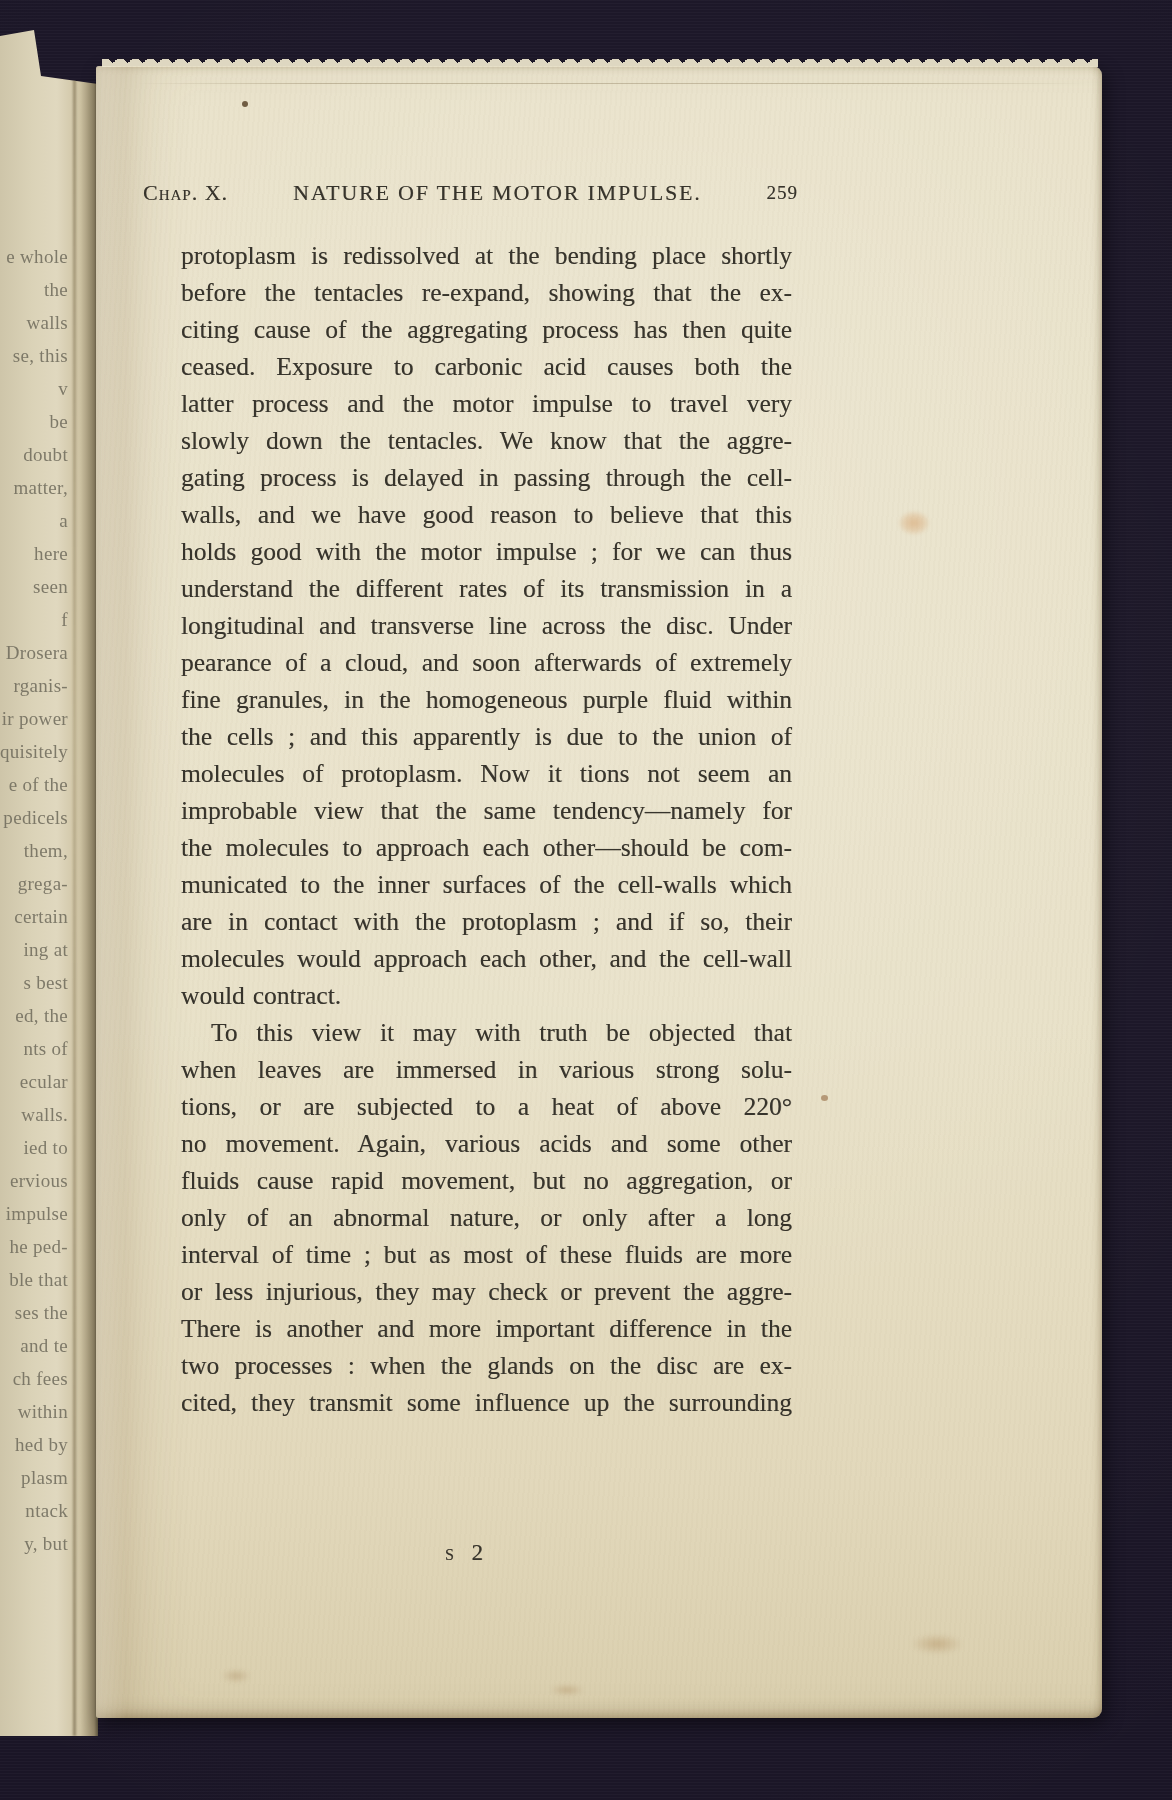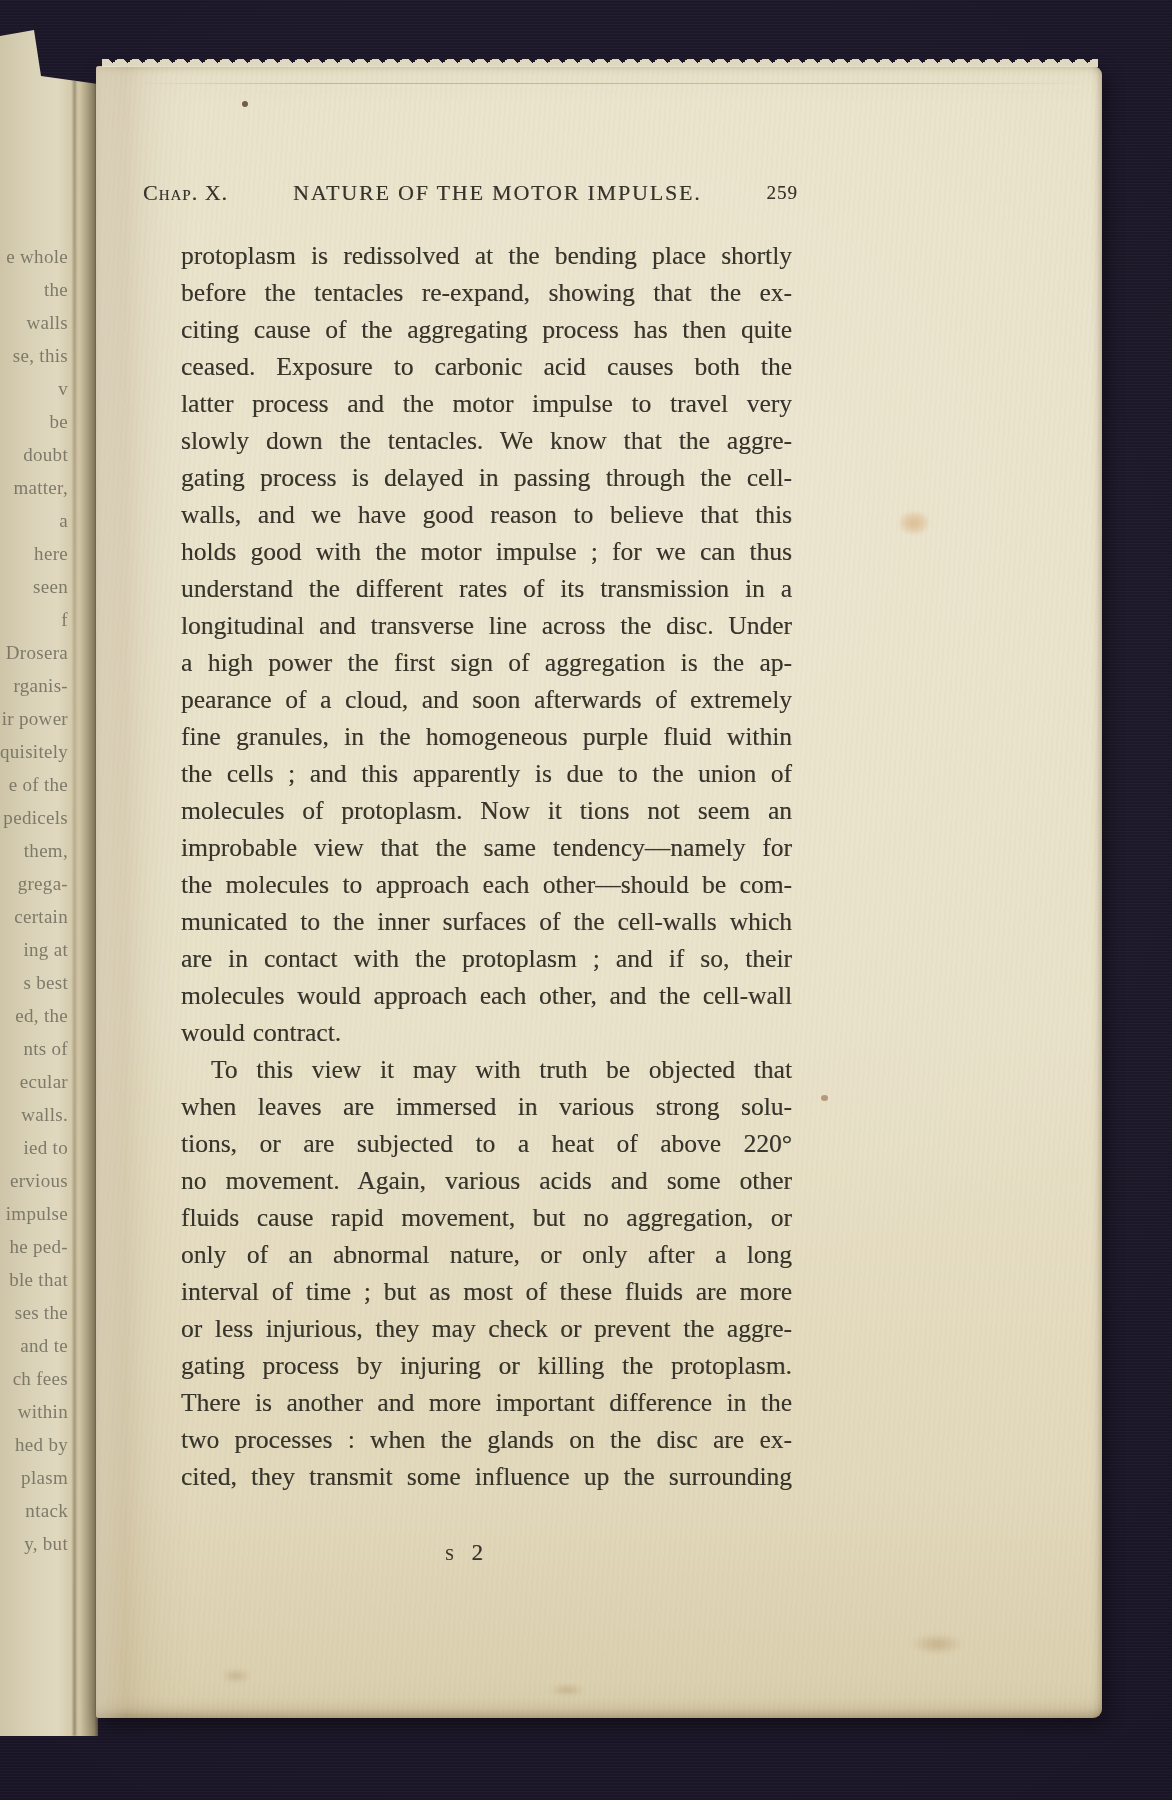--- a/index.html
+++ b/index.html
@@ -184,39 +184,37 @@
       <div class="line">before the tentacles re-expand, showing that the ex-</div>
       <div class="line">citing cause of the aggregating process has then quite</div>
       <div class="line">ceased.  Exposure to carbonic acid causes both the</div>
       <div class="line">latter process and the motor impulse to travel very</div>
       <div class="line">slowly down the tentacles.  We know that the aggre-</div>
       <div class="line">gating process is delayed in passing through the cell-</div>
       <div class="line">walls, and we have good reason to believe that this</div>
       <div class="line">holds good with the motor impulse ; for we can thus</div>
       <div class="line">understand the different rates of its transmission in a</div>
       <div class="line">longitudinal and transverse line across the disc.  Under</div>
-      <div class="line">a high power the first sign of aggregation is the ap-</div>
       <div class="line">pearance of a cloud, and soon afterwards of extremely</div>
       <div class="line">fine granules, in the homogeneous purple fluid within</div>
       <div class="line">the cells ; and this apparently is due to the union of</div>
       <div class="line">molecules of protoplasm.  Now it tions not seem an</div>
       <div class="line">improbable view that the same tendency—namely for</div>
       <div class="line">the molecules to approach each other—should be com-</div>
       <div class="line">municated to the inner surfaces of the cell-walls which</div>
       <div class="line">are in contact with the protoplasm ; and if so, their</div>
       <div class="line">molecules would approach each other, and the cell-wall</div>
       <div class="line para-end">would contract.</div>
       <div class="line indent">To this view it may with truth be objected that</div>
       <div class="line">when leaves are immersed in various strong solu-</div>
       <div class="line">tions, or are subjected to a heat of above 220°</div>
       <div class="line">no movement.  Again, various acids and some other</div>
       <div class="line">fluids cause rapid movement, but no aggregation, or</div>
       <div class="line">only of an abnormal nature, or only after a long</div>
       <div class="line">interval of time ; but as most of these fluids are more</div>
       <div class="line">or less injurious, they may check or prevent the aggre-</div>
-      <div class="line">gating process by injuring or killing the protoplasm.</div>
       <div class="line">There is another and more important difference in the</div>
       <div class="line">two processes : when the glands on the disc are ex-</div>
       <div class="line">cited, they transmit some influence up the surrounding</div>
     </div>
 
   <div class="sig">s 2</div>
 </div>
 
 </body></html>

